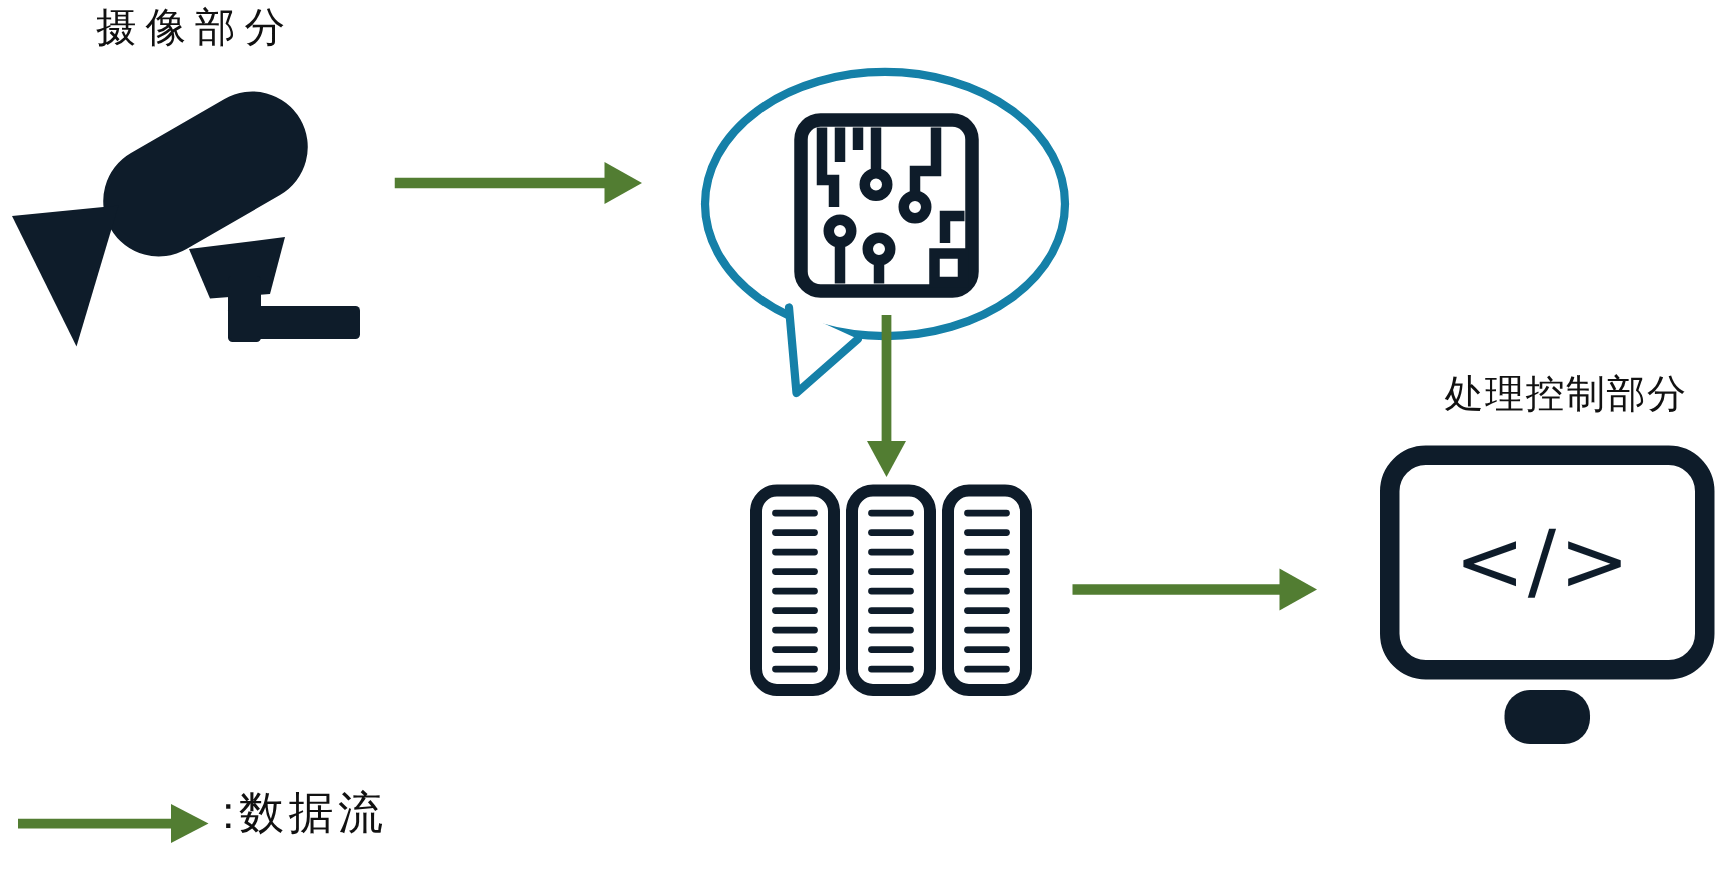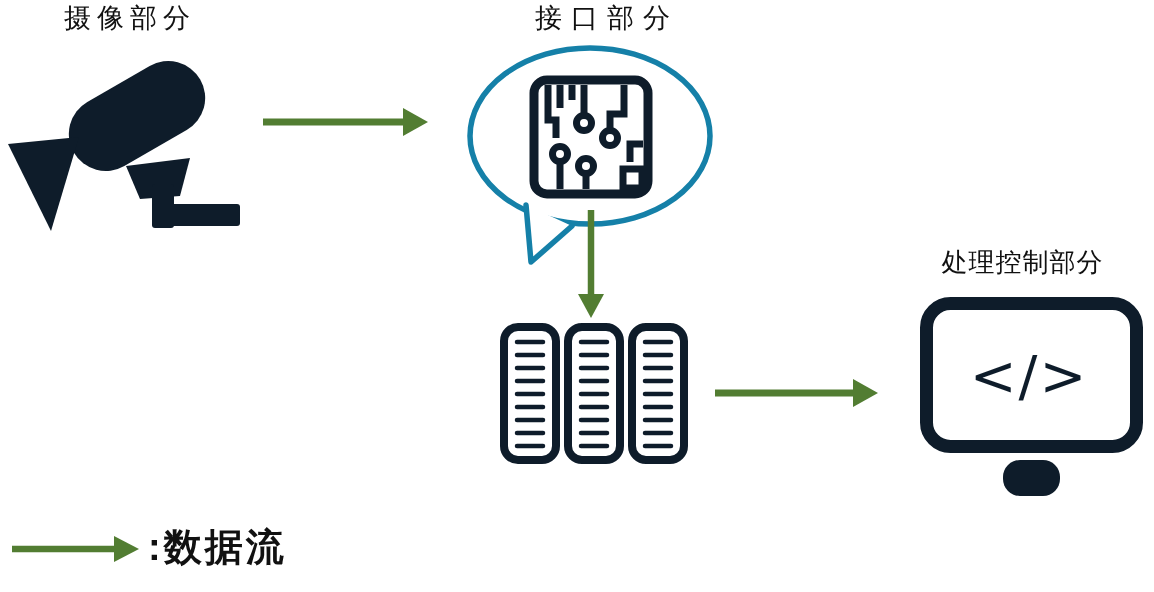--- a/index.html
+++ b/index.html
@@ -8,40 +8,39 @@
   html,body{margin:0;padding:0;background:#fff;}
   .canvas{
     position:relative;width:1154px;height:592px;background:var(--background);
     overflow:hidden;font-family:"Liberation Sans","DejaVu Sans",sans-serif;
   }
   .lbl{position:absolute;color:var(--text);font-weight:500;text-align:center;
        white-space:nowrap;line-height:1.25;}
   .lbl-camera   {left:30px;  top:2px;   width:200px; font-size:27px; letter-spacing:6px;}
   .lbl-interface{left:507px; top:2px;   width:200px; font-size:27px; letter-spacing:9px;}
   .lbl-engine   {left:495px; top:478px; width:205px; font-size:27px; letter-spacing:4px;}
-  .lbl-control  {left:920px; top:246px; width:205px; font-size:26px; letter-spacing:1px;}
-  .lbl-legend   {left:148px; top:524px; font-size:38px; letter-spacing:3px; text-align:left;font-weight:bold;}
+  .lbl-control  {left:920px; top:246px; width:205px; font-size:26px; letter-spacing:1px;text-align:right;}
+  .lbl-legend   {left:148px; top:524px; font-size:30px; letter-spacing:3px; text-align:left;}
   .abs{position:absolute;}
   .arrow line{stroke:var(--arrow);}
   .arrow polygon{fill:var(--arrow);}
   .ink-s{stroke:var(--icon);fill:#fff;}
   .ink-f{fill:var(--icon);stroke:none;}
   .trace{stroke:var(--icon);fill:none;}
   .node-c{stroke:var(--icon);fill:#fff;}
   .bubble-line{stroke:var(--bubble);fill:#fff;}
   .code-text{fill:var(--icon);font-family:"DejaVu Sans","Liberation Sans",sans-serif;
              font-size:56px;font-weight:400;letter-spacing:2px;}
 </style>
 </head>
 <body>
 
 <div class="canvas">
 
   <div class="lbl lbl-camera">摄像部分</div>
-  <div class="lbl lbl-interface">接口部分</div>
   <div class="lbl lbl-control">处理控制部分</div>
 
   <svg class="abs" style="left:2px;top:48px;" width="250" height="195" viewBox="0 0 250 195">
     <rect class="ink-f" x="62" y="31" width="146" height="74" rx="37" transform="rotate(-30 135 68)"></rect>
     <polygon class="ink-f" points="6,96 77,89 49,183"></polygon>
     <polygon class="ink-f" points="124,118 188,110 178,148 138,151"></polygon>
     <rect class="ink-f" x="150" y="136" width="22" height="44" rx="3"></rect>
     <rect class="ink-f" x="150" y="156" width="88" height="22" rx="3"></rect>
   </svg>
 

